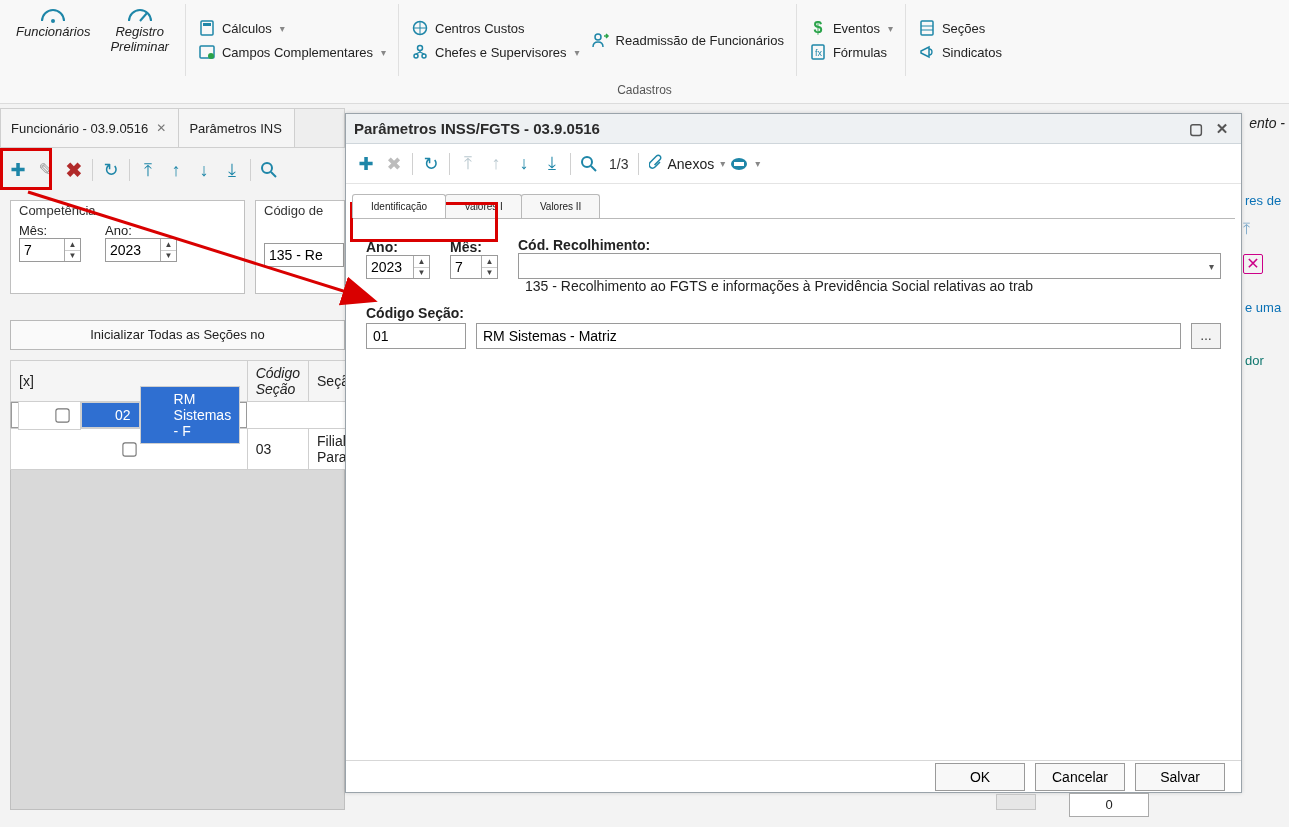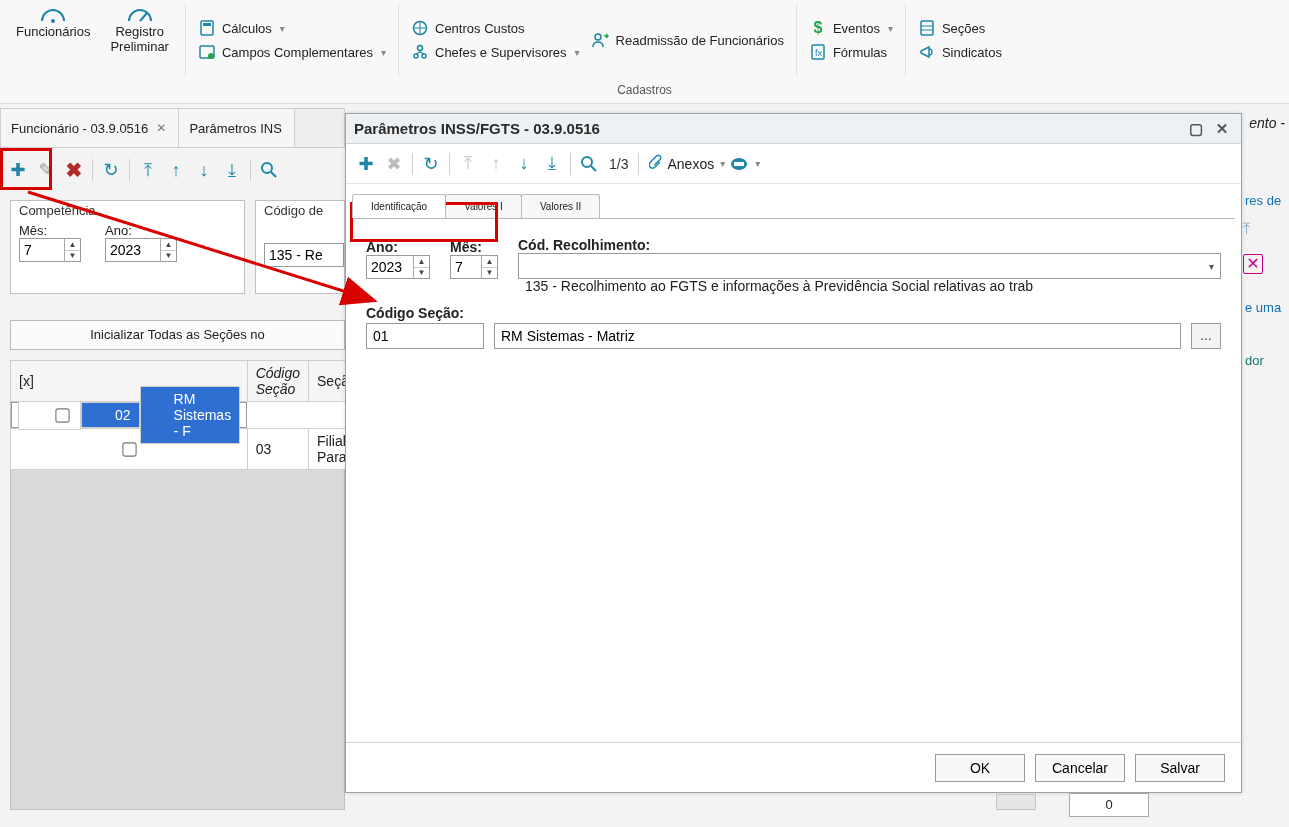--- a/index.html
+++ b/index.html
@@ -1,19 +1,19 @@
 <!DOCTYPE html>
 <html><head>
 <meta charset="utf-8">
 <style>
   * { box-sizing: border-box; font-family: "Segoe UI", Tahoma, sans-serif; }
   body { margin:0; background:#f3f3f3; width:1289px; height:827px; overflow:hidden; position:relative; color:#222;}
   .ribbon { position:absolute; top:0; left:0; right:0; height:104px; background:#f8f8f8; border-bottom:1px solid #dcdcdc; }
   .ribbon-inner { display:flex; height:80px; padding:0 6px; }
-  .ribbon-btn-v { display:flex; flex-direction:column; align-items:center; justify-content:flex-start; padding:2px 10px; font-size:13px; cursor:pointer; }
+  .ribbon-btn-v { display:flex; flex-direction:column; align-items:center; justify-content:flex-start; padding:2px 10px; font-size:13px; cursor:pointer;font-style:italic; }
   .ribbon-btn-v .ic { width:34px; height:22px; display:flex; align-items:center; justify-content:center; }
   .ribbon-sep { width:1px; background:#e0e0e0; margin:4px 6px; }
   .ribbon-col { display:flex; flex-direction:column; justify-content:center; gap:6px; padding:2px 6px; }
   .ribbon-item { display:flex; align-items:center; gap:6px; font-size:13px; cursor:pointer; }
   .ribbon-item .ic { width:18px; height:18px; display:flex; align-items:center; justify-content:center;}
   .ribbon-label { position:absolute; bottom:6px; left:0; right:0; text-align:center; font-size:12px; color:#555;}
   .chev { color:#888; font-size:10px; margin-left:2px;}
   .tabs-bar { position:absolute; top:108px; left:0; height:40px; display:flex; background:#eee; border:1px solid #cfcfcf;}
   .doc-tab { padding:4px 12px 4px 10px; font-size:13px; display:flex; align-items:center; gap:8px; border-right:1px solid #cfcfcf; cursor:pointer; background:#f5f5f5;}
   .doc-tab .x { color:#777; font-size:12px;}
@@ -48,21 +48,21 @@
   .tabp { border:1px solid #b9b9b9; border-bottom:0; padding:6px 18px; font-size:10px; background:#f7f7f7; margin-right:-1px; cursor:pointer; border-radius:3px 3px 0 0;}
   .tabp.active { background:#fff; font-weight:normal; z-index:2; position:relative;}
   .tabstrip-border{ height:1px; background:#b9b9b9; margin:0 6px;}
   .form-area{ padding:18px 20px; position:relative; }
   .fld-lbl{ font-size:14px; font-weight:bold; color:#222;}
   .txt-in{ border:1px solid #9a9a9a; height:26px; padding:2px 6px; font-size:14px; background:#fff;}
   .sel{ display:flex; align-items:center; border:1px solid #9a9a9a; height:26px; background:#fff; padding:0 6px; cursor:pointer;}
   .sel .v{ flex:1; font-size:14px; white-space:nowrap; overflow:hidden;margin-top:40px;}
   .sel .dd{ font-size:10px; color:#555;}
   .browse{ width:30px; height:26px; border:1px solid #9a9a9a; background:#f3f3f3; display:flex; align-items:center; justify-content:center; font-size:12px; cursor:pointer;}
-  .modal-footer{ position:absolute; bottom:0; left:0; right:0; height:50px; border-top:1px solid #d7d7d7; display:flex; align-items:center; justify-content:flex-end; gap:10px; padding:0 16px; background:#fff;}
+  .modal-footer{ position:absolute; bottom:0; left:0; right:0; height:32px; border-top:1px solid #d7d7d7; display:flex; align-items:center; justify-content:flex-end; gap:10px; padding:0 16px; background:#fff;}
   .btn { min-width:90px; height:28px; border:1px solid #9a9a9a; background:#f8f8f8; font-size:14px; cursor:pointer;}
   
   .hl { position:absolute; border:3px solid #d90000; pointer-events:none;}
   .arrow-svg{ position:absolute; top:0; left:0; pointer-events:none;}
   .right-clip { position:absolute; right:0; top:113px; width:46px; height:700px; color:#0a71b5;}
   .right-clip .lnk{ font-size:13px; padding:2px 2px; white-space:nowrap;}
   .numbox{position:absolute; right:140px; bottom:10px; width:80px; height:24px; border:1px solid #aaa; background:#fff; text-align:center; font-size:13px; line-height:22px;}
   .scrollbar{position:absolute; left:996px; top:794px; width:40px; height:16px; background:#e6e6e6; border:1px solid #c5c5c5;}
 </style>
 </head>
@@ -370,21 +370,21 @@
         <div class="sel">
           <span class="v">135 - Recolhimento ao FGTS e informações à Previdência Social relativas ao trab</span>
           <span class="dd">▾</span>
         </div>
       </div>
     </div>
 
     <div style="margin-top:26px;">
       <div class="fld-lbl">Código Seção:</div>
       <div style="display:flex; gap:10px; align-items:center; margin-top:2px;">
-        <input class="txt-in" style="width: 118px;" value="01">
+        <input class="txt-in" style="width: 100px;" value="01">
         <input class="txt-in" style="flex: 1 1 0%;" value="RM Sistemas - Matriz">
         <div class="browse">…</div>
       </div>
     </div>
   </div>
 
   <div class="modal-footer">
     <button class="btn">OK</button>
     <button class="btn">Cancelar</button>
     <button class="btn">Salvar</button>

